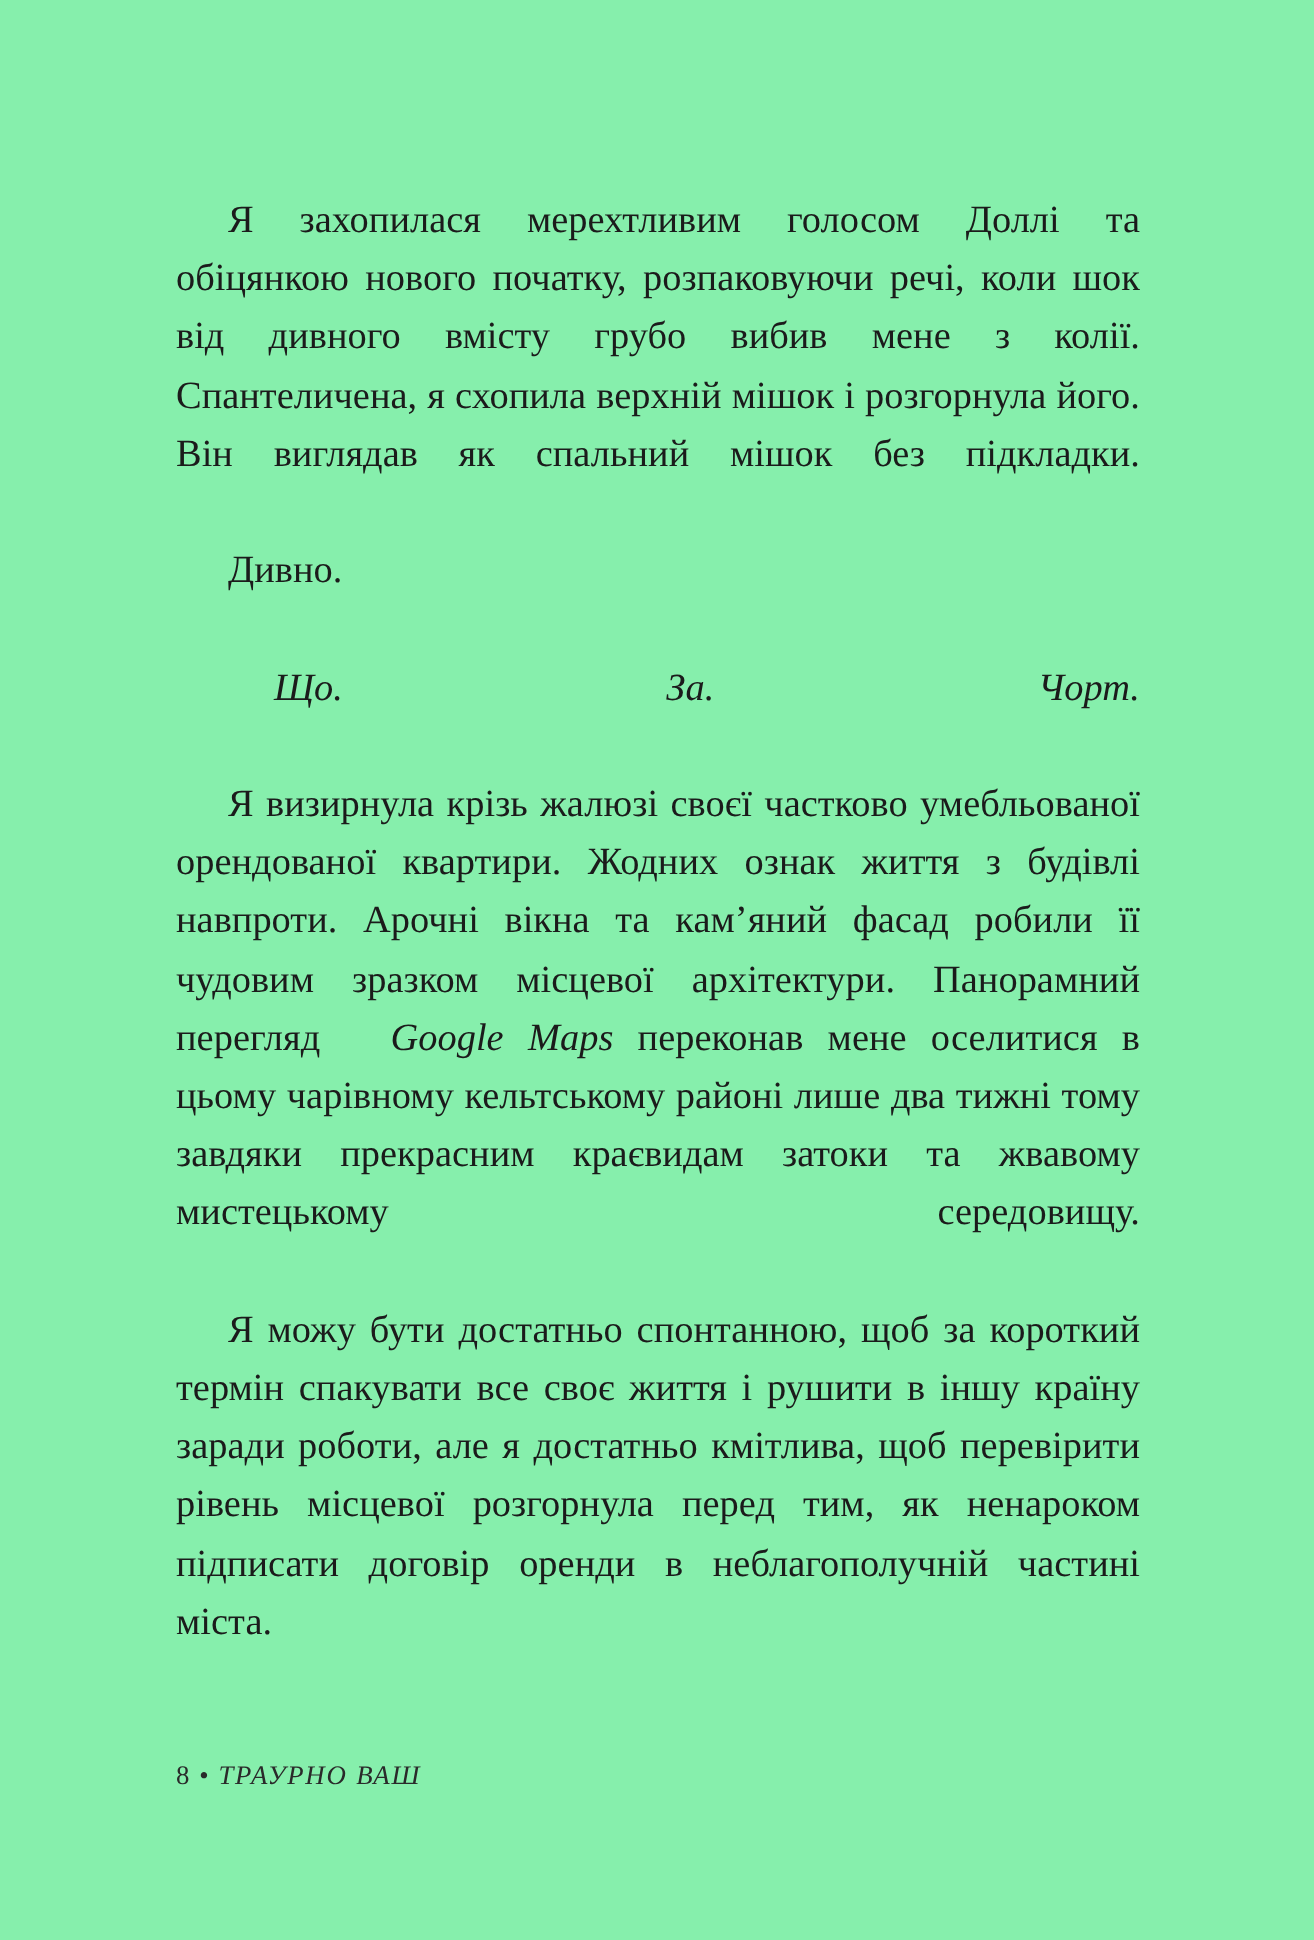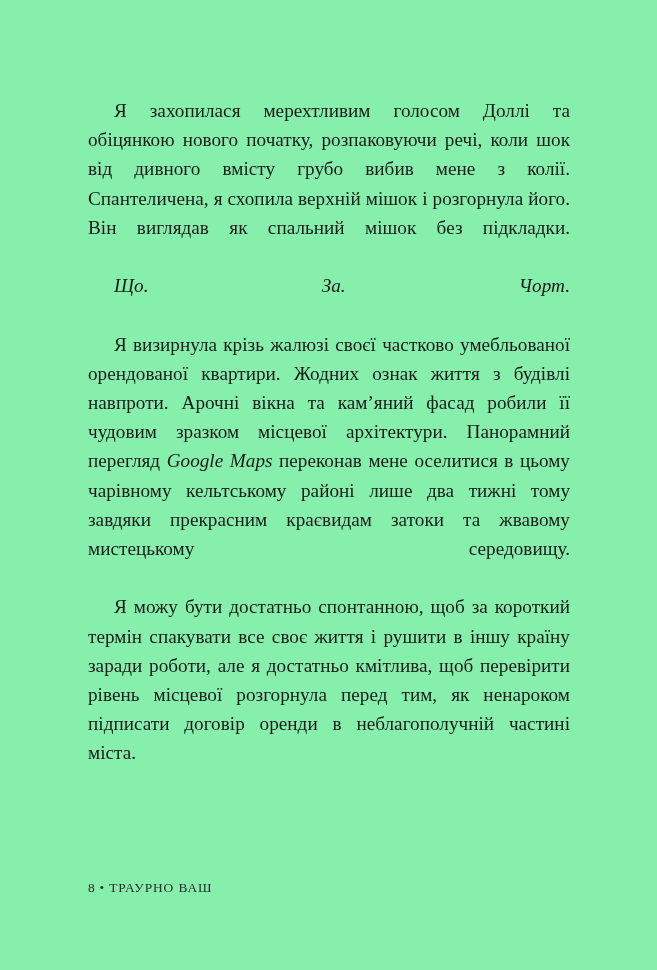--- a/index.html
+++ b/index.html
@@ -39,48 +39,51 @@
     -webkit-font-smoothing: antialiased;
   }
   
   p.para::after {
     content: "";
     display: inline-block;
     width: 100%;
   }
   em.it {
     font-style: italic;
+    margin-left: 23px;
   }
   .footer {
     position: absolute;
     left: 88px;
     top: 879px;
     font-size: 13.4px;
     line-height: 18px;
     letter-spacing: 0.9px;
     color: #2a2a2a;
     white-space: nowrap;
   }
   .footer .pgnum {
     font-size: 13.4px;
   }
   .footer .sep {
     padding: 0 4px;
   }
   .footer .runhead {
     font-size: 13.4px;
+    font-style: italic;
   }
 </style>
 </head>
 <body>
 
 <div class="page">
 
   <div class="text-block" id="text-block">
       <p class="para"><span>Я захопилася мерехтливим голосом Доллі та обіцянкою нового початку, розпаковуючи речі, коли шок від дивного вмісту грубо вибив мене з колії. Спантеличена, я схопила верхній мішок і розгорнула його. Він виглядав як спальний мішок без підкладки.</span></p>
+      <p class="para"><span>Дивно.</span></p>
       <p class="para"><em class="it">Що. За. Чорт.</em></p>
       <p class="para"><span>Я визирнула крізь жалюзі своєї частково умебльованої орендованої квартири. Жодних ознак життя з будівлі навпроти. Арочні вікна та кам’яний фасад робили її чудовим зразком місцевої архітектури. Панорамний перегляд </span><em class="it">Google Maps</em><span> переконав мене оселитися в цьому чарівному кельтському районі лише два тижні тому завдяки прекрасним краєвидам затоки та жвавому мистецькому середовищу.</span></p>
       <p class="para"><span>Я можу бути достатньо спонтанною, щоб за короткий термін спакувати все своє життя і рушити в іншу країну заради роботи, але я достатньо кмітлива, щоб перевірити рівень місцевої розгорнула перед тим, як ненароком підписати договір оренди в неблагополучній частині міста.</span></p>
     </div>
 
   <div class="footer">
     <span class="pgnum">8</span><span class="sep">•</span><span class="runhead">ТРАУРНО ВАШ</span>
   </div>
 
 </div>

